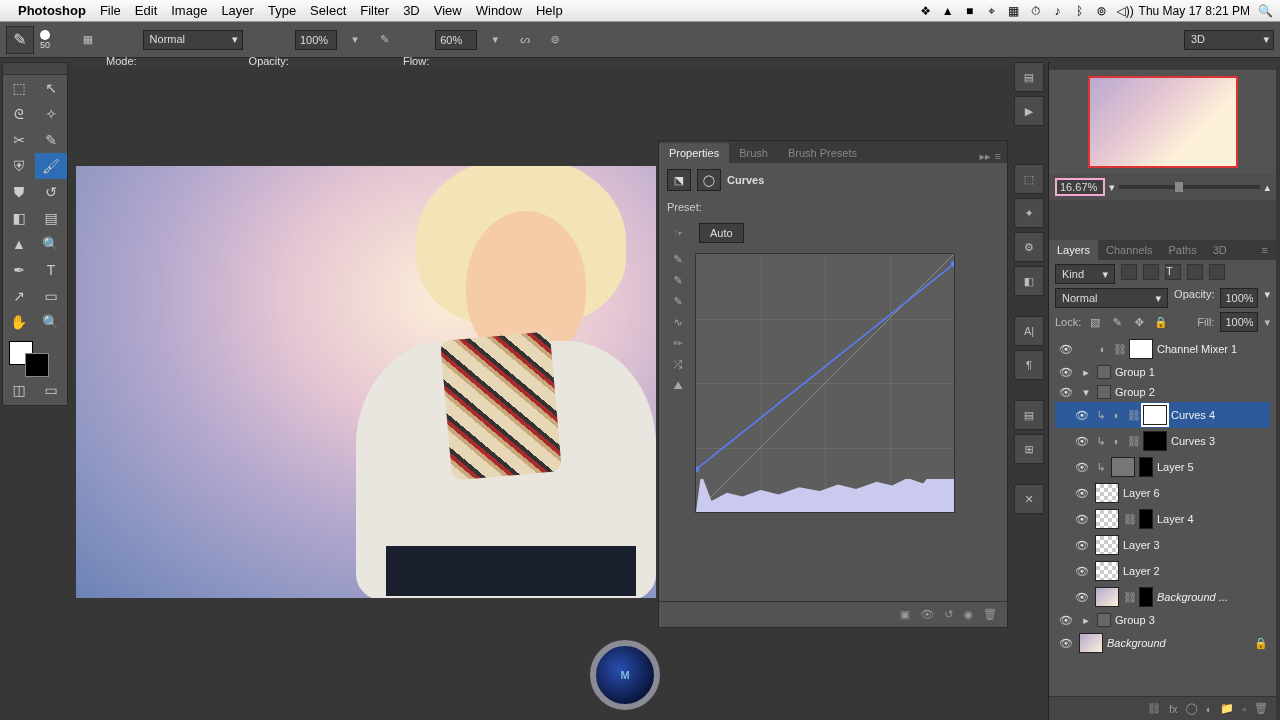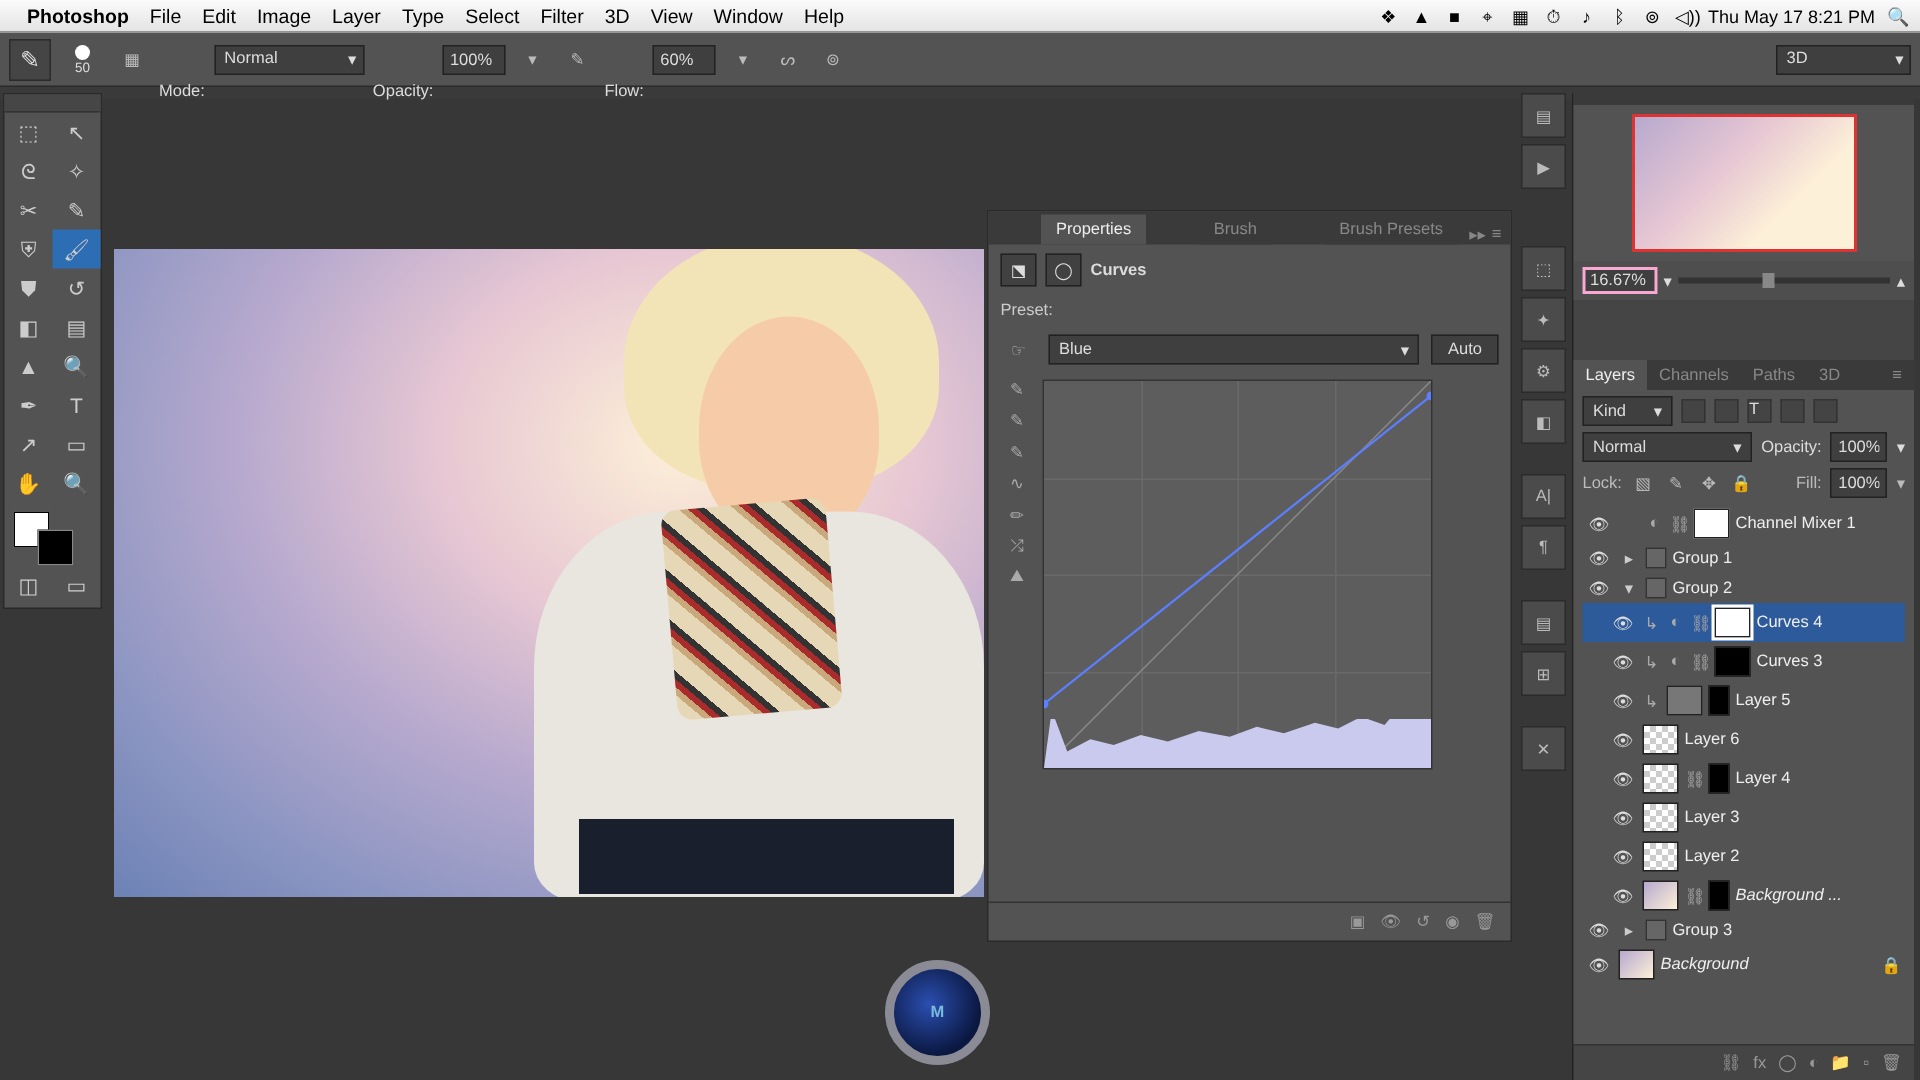--- a/index.html
+++ b/index.html
@@ -11,21 +11,21 @@
 .mac-menubar .app-name { font-weight: bold; margin-right: 14px; font-size:13px;}
 .mac-menubar .menu-item { margin-right: 14px; font-size:13px;}
 .mac-menubar .right { margin-left: auto; display: flex; align-items: center; gap: 8px; }
 .mac-menubar .right span { font-size:12px;}
 .mac-menubar .clock { font-weight: normal; }
 .mac-menubar .stat-ico { display:inline-block; width:14px; height:14px; text-align:center; font-size:12px; }
 
 
 .options-bar { height: 36px; background: #535353; display: flex; align-items: center; padding: 0 6px; gap: 6px; border-bottom: 1px solid #2a2a2a; }
 .brush-btn { width:28px; height:28px; background:#454545; border:1px solid #2b2b2b; display:flex; align-items:center; justify-content:center; font-size:16px; }
-.brush-size { width:30px; height:30px; display:flex; flex-direction:column; align-items:center; justify-content:center;}
+.brush-size { width:30px; height:30px; display:flex; flex-direction:column; align-items:flex-start; justify-content:center;}
 .brush-size .dot{width:10px;height:10px;border-radius:50%;background:#fff;}
 .brush-size .num{font-size:9px;color:#ddd;}
 .ob-label { color:#ddd; font-size:11px;margin-top:43px;}
 .ob-select { background:#3f3f3f; border:1px solid #222; color:#ddd; padding:2px 20px 2px 6px; height:20px; min-width:100px; position:relative;}
 .ob-select::after{content:"▾"; position:absolute; right:4px;}
 .ob-input { background:#3f3f3f; border:1px solid #222; color:#ddd; padding:2px 4px; width:42px; height:20px; }
 .ob-icon { width:24px; height:24px; display:flex; align-items:center; justify-content:center; color:#bbb;}
 .options-bar .spacer { flex:1;}
 
 
@@ -47,21 +47,21 @@
 .person { position:absolute; left:270px; top:0; width:310px; height:432px; }
 .hair { position:absolute; left:70px; top:-10px; width:210px; height:170px; background:#f3e4b8; border-radius:50% 50% 40% 40%; }
 .face { position:absolute; left:120px; top:45px; width:120px; height:150px; background:#f6cba7; border-radius:50% 50% 45% 45%; }
 .coat { position:absolute; left:10px; top:175px; width:300px; height:260px; background:#e8e6df; border-radius:30% 30% 10% 10%/40% 40% 10% 10%; }
 .belt { position:absolute; left:40px; top:380px; width:250px; height:50px; background:#1a1f2e; }
 .scarf { position:absolute; left:100px; top:170px; width:110px; height:140px; background:repeating-linear-gradient(45deg,#e6d8b6 0 12px,#c9a97c 12px 16px,#aa2b2b 16px 20px,#333 20px 24px); border-radius:10px; transform:rotate(-5deg);}
 
 
 .props-panel { position:absolute; left:658px; top:140px; width:350px; background:#535353; border:1px solid #2a2a2a;}
 .panel-tabs { height:22px; background:#3a3a3a; display:flex; align-items:flex-end;}
-.panel-tabs .tab { padding:4px 10px; color:#888; background:#3a3a3a;margin-left:35px;}
+.panel-tabs .tab { padding:4px 10px; color:#888; background:#3a3a3a;}
 .panel-tabs .tab.active { background:#535353; color:#eee;}
 .panel-tabs .right-icons { margin-left:auto; color:#888; padding-right:6px; display:flex; gap:4px;}
 .curves-head { display:flex; align-items:center; gap:6px; padding:6px 8px;}
 .curves-head .ico { width:24px; height:22px; background:#414141; border:1px solid #222; display:flex; align-items:center; justify-content:center;}
 .curves-head .ttl { font-weight:bold;}
 .row { display:flex; align-items:center; gap:8px; padding:4px 8px;}
 .row label { width:46px; color:#ccc;}
 .p-select { flex:1; background:#3f3f3f; border:1px solid #222; color:#ddd; padding:3px 6px; position:relative;}
 .p-select::after{content:"▾"; position:absolute; right:6px;}
 .auto-btn { background:#3f3f3f; border:1px solid #222; color:#ddd; padding:3px 10px;}
@@ -93,21 +93,21 @@
 .nav-thumb { width:150px; height:92px; margin:2px auto; border:2px solid #d33; background:linear-gradient(135deg,#b7a9ce 0%, #e7c7d3 40%, #fdf0d8 70%);}
 .nav-foot { display:flex; align-items:center; gap:4px; padding:4px 6px; background:#4e4e4e;}
 .nav-foot input{width:50px;background:#3f3f3f;border:2px solid #f9a8d4;color:#ddd;padding:1px 3px;}
 .nav-foot .slider{flex:1;height:4px;background:#333;position:relative;}
 .nav-foot .knob{position:absolute;left:40%;top:-3px;width:8px;height:10px;background:#888;}
 
 .layers-tabs{display:flex;background:#3a3a3a;margin-top:40px;}
 .layers-tabs .tab{padding:4px 8px;color:#888;}
 .layers-tabs .tab.active{background:#535353;color:#eee;}
 .layers-body{background:#535353; padding:4px 6px; flex:1; overflow:hidden;}
-.l-row{display:flex;align-items:center;gap:6px;margin-bottom:4px;}
+.l-row{display:flex;gap:6px;margin-bottom:4px;}
 .l-row .p-select{flex:1;}
 .filter-ico{width:16px;height:16px;border:1px solid #333;background:#444;}
 .lock-row{display:flex;align-items:center;gap:6px;font-size:10px;color:#bbb;margin:2px 0 4px;}
 .lock-row .ic{width:16px;text-align:center;}
 .layers-list{}
 .layer{display:flex;align-items:center;gap:4px;padding:3px 2px;}
 .layer.sel{background:#2d5a9b;}
 .eye{width:18px;text-align:center;color:#ddd;}
 .collapse-t{width:14px;text-align:center;color:#ccc;}
 .fold-ico{width:14px;height:14px;background:#666;border:1px solid #333;}
@@ -241,21 +241,20 @@
   <div class="curves-head">
     <div class="ico">⬔</div>
     <div class="ico">◯</div>
     <span class="ttl">Curves</span>
   </div>
   <div class="row">
     <label>Preset:</label>
   </div>
   <div class="row">
     <span class="ob-icon">☞</span>
-    <div class="p-select"><span>Blue</span></div>
     <button class="auto-btn">Auto</button>
   </div>
   <div class="curves-body">
     <div class="curve-tools">
       <span>✎</span>
       <span>✎</span>
       <span>✎</span>
       <span>∿</span>
       <span>✏</span>
       <span>⤮</span>

